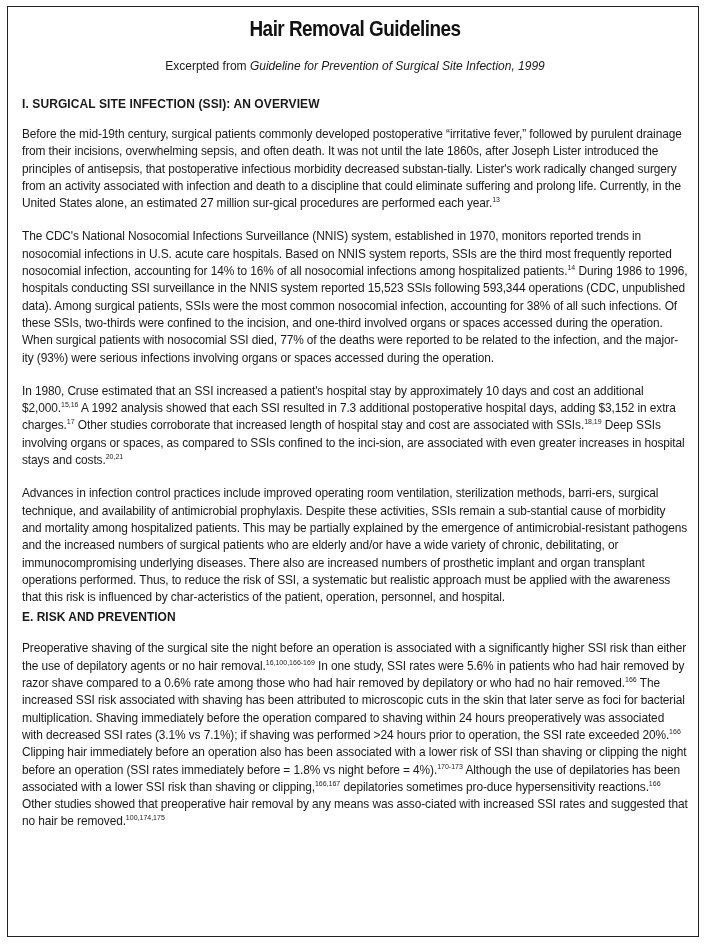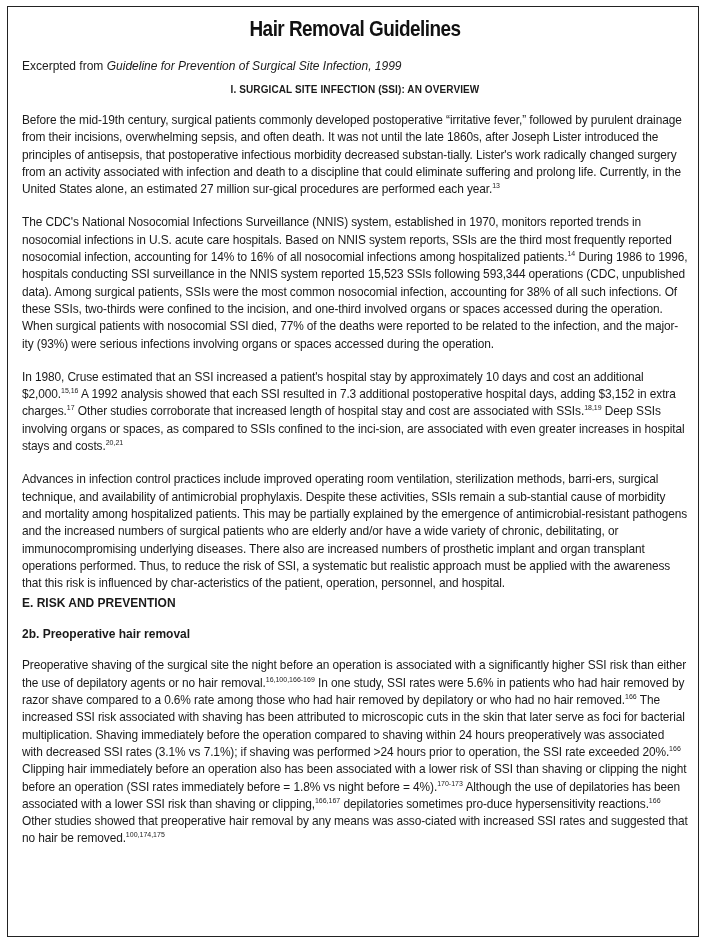--- a/index.html
+++ b/index.html
@@ -36,31 +36,31 @@
       font-weight: bold;
       font-size: 22px;
       letter-spacing: -0.6px;
       transform: scaleX(0.86);
       transform-origin: center;
       margin: 4px 0 0 0;
       line-height: 30px;
       color: #111;
     }
     .subtitle {
-      text-align: left;
+      text-align: center;
       font-size: 12px;
       margin-top: 14px;
       line-height: 16px;
     }
     .subtitle .italic { font-style: italic; }
     .section-heading {
-      text-align: center;
+      text-align: left;
       font-weight: bold;
-      font-size: 10px;
-      margin-top: 8px;
+      font-size: 12px;
+      margin-top: 22px;
       line-height: 16px;
       letter-spacing: 0.1px;
     }
     .sub-heading {
       font-weight: bold;
       font-size: 12px;
       line-height: 16px;
       margin-top: 11px;
     }
     p.body-para {
@@ -98,17 +98,16 @@
   <p class="body-para first"><span>Before the mid-19th century, surgical patients commonly developed postoperative “irritative fever,” followed by purulent drainage from their incisions, overwhelming sepsis, and often death. It was not until the late 1860s, after Joseph Lister introduced the principles of antisepsis, that postoperative infectious morbidity decreased substan-tially. Lister's work radically changed surgery from an activity associated with infection and death to a discipline that could eliminate suffering and prolong life. Currently, in the United States alone, an estimated 27 million sur-gical procedures are performed each year.</span><sup>13</sup></p>
 
   <p class="body-para"><span>The CDC's National Nosocomial Infections Surveillance (NNIS) system, established in 1970, monitors reported trends in nosocomial infections in U.S. acute care hospitals. Based on NNIS system reports, SSIs are the third most frequently reported nosocomial infection, accounting for 14% to 16% of all nosocomial infections among hospitalized patients.</span><sup>14</sup><span> During 1986 to 1996, hospitals conducting SSI surveillance in the NNIS system reported 15,523 SSIs following 593,344 operations (CDC, unpublished data). Among surgical patients, SSIs were the most common nosocomial infection, accounting for 38% of all such infections. Of these SSIs, two-thirds were confined to the incision, and one-third involved organs or spaces accessed during the operation. When surgical patients with nosocomial SSI died, 77% of the deaths were reported to be related to the infection, and the major-ity (93%) were serious infections involving organs or spaces accessed during the operation.</span></p>
 
   <p class="body-para"><span>In 1980, Cruse estimated that an SSI increased a patient's hospital stay by approximately 10 days and cost an additional $2,000.</span><sup>15,16</sup><span> A 1992 analysis showed that each SSI resulted in 7.3 additional postoperative hospital days, adding $3,152 in extra charges.</span><sup>17</sup><span> Other studies corroborate that increased length of hospital stay and cost are associated with SSIs.</span><sup>18,19</sup><span> Deep SSIs involving organs or spaces, as compared to SSIs confined to the inci-sion, are associated with even greater increases in hospital stays and costs.</span><sup>20,21</sup></p>
 
   <p class="body-para"><span>Advances in infection control practices include improved operating room ventilation, sterilization methods, barri-ers, surgical technique, and availability of antimicrobial prophylaxis. Despite these activities, SSIs remain a sub-stantial cause of morbidity and mortality among hospitalized patients. This may be partially explained by the emergence of antimicrobial-resistant pathogens and the increased numbers of surgical patients who are elderly and/or have a wide variety of chronic, debilitating, or  immunocompromising underlying diseases. There also are increased numbers of prosthetic implant and organ transplant operations performed. Thus, to reduce the risk of SSI, a systematic but realistic approach must be applied with the awareness that this risk is influenced by char-acteristics of the patient, operation, personnel, and hospital.</span></p>
 
   <div class="sub-heading e-heading">E. RISK AND PREVENTION</div>
 
-  <div class="sub-heading b-heading">2b. Preoperative hair removal</div>
 
   <p class="body-para p-hair"><span>Preoperative shaving of the surgical site the night before an operation is associated with a significantly higher SSI risk than either the use of depilatory agents or no hair removal.</span><sup>16,100,166-169</sup><span> In one study, SSI rates were 5.6% in patients who had hair removed by razor shave compared to a 0.6% rate among those who had hair removed by depilatory or who had no hair removed.</span><sup>166</sup><span> The increased SSI risk associated with shaving has been attributed to microscopic cuts in the skin that later serve as foci for bacterial multiplication. Shaving immediately before the operation compared to shaving within 24 hours preoperatively was associated with decreased SSI rates (3.1% vs 7.1%); if shaving was performed &gt;24 hours prior to operation, the SSI rate exceeded 20%.</span><sup>166</sup><span> Clipping hair immediately before an operation also has been associated with a lower risk of SSI than shaving or clipping the night before an operation (SSI rates immediately before = 1.8% vs night before = 4%).</span><sup>170-173</sup><span> Although the use of depilatories has been associated with a lower SSI risk than shaving or clipping,</span><sup>166,167</sup><span> depilatories sometimes pro-duce hypersensitivity reactions.</span><sup>166</sup><span> Other studies showed that preoperative hair removal by any means was asso-ciated with increased SSI rates and suggested that no hair be removed.</span><sup>100,174,175</sup></p>
 
 </div>
 
 </body></html>

